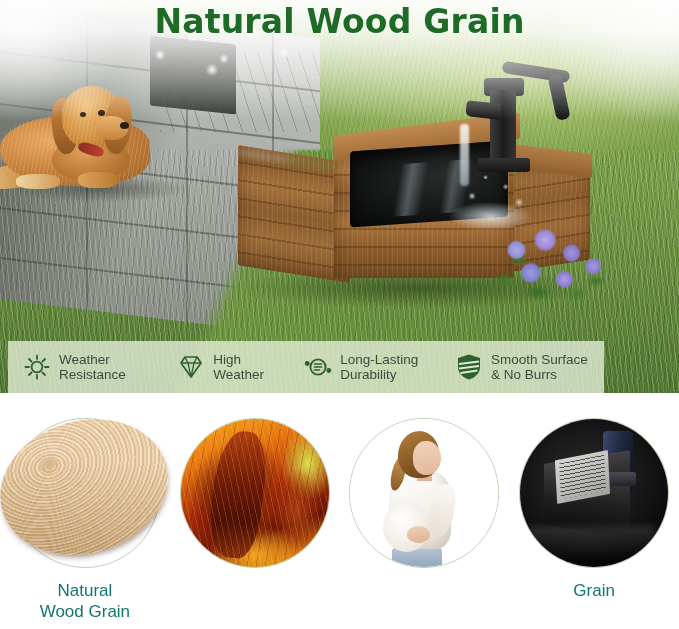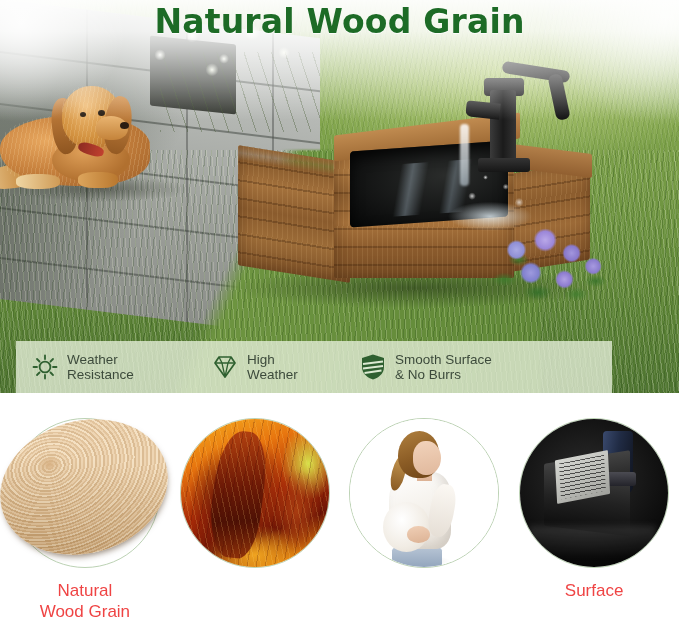--- a/index.html
+++ b/index.html
@@ -169,21 +169,21 @@
   .fount-shadow{position:absolute;left:236px;top:268px;width:360px;height:40px;border-radius:50%;
     background:radial-gradient(ellipse, rgba(28,42,18,.5) 0%, rgba(28,42,18,0) 72%);}
 
   
   .title{position:absolute;left:0;top:2px;width:679px;text-align:center;
     font-size:33px;font-weight:bold;color:#1d6b26;letter-spacing:.2px;
     font-family:"DejaVu Sans","Liberation Sans",sans-serif;
     text-shadow:0 1px 0 rgba(255,255,255,.8);}
 
   
-  .featbar{position:absolute;left:16px;top:341px;width:596px;height:52px;
+  .featbar{position:absolute;left:8px;top:341px;width:596px;height:52px;
     background:rgba(226,236,214,.80);
     display:flex;align-items:flex-start;}
   .feat{display:flex;align-items:center;height:52px;}
   .f1{width:180px;padding-left:14px;}
   .f2{width:148px;}
   .f3{width:176px;}
   .f4{width:175px;}
   .feat-ico{width:30px;height:30px;flex:0 0 30px;margin-right:7px;display:flex;align-items:center;justify-content:center;}
   .feat-txt{font-size:13.5px;line-height:15px;color:#3c4a3b;white-space:pre-line;}
 
@@ -260,21 +260,21 @@
   .pumpimg .label-lines{position:absolute;inset:10% 8%;
     background-image:repeating-linear-gradient(180deg, rgba(35,35,35,.75) 0 1px, rgba(0,0,0,0) 1px 4px);}
   .pumpimg .cyl{position:absolute;left:56%;top:8%;width:20%;height:42%;border-radius:4px 4px 6px 6px;
     background:linear-gradient(100deg,#3a4a6e 0%,#202b44 45%,#10141f 100%);}
   .pumpimg .cylband{position:absolute;left:56%;top:36%;width:22%;height:9%;border-radius:3px;
     background:linear-gradient(180deg,#4b4b52,#23232a);}
   .pumpimg .gloss{position:absolute;left:6%;top:72%;width:86%;height:22%;
     background:linear-gradient(180deg, rgba(120,120,120,.28), rgba(0,0,0,0));filter:blur(3px);}
 
   .caption{margin-top:12px;text-align:center;font-size:17px;line-height:21px;
-    color:#ef4444;white-space:pre-line;font-family:"Liberation Sans",sans-serif;}
+    color:#0f766e;white-space:pre-line;font-family:"Liberation Sans",sans-serif;}
 </style>
 </head>
 <body>
 
 <div class="page">
 
   <div class="hero">
     <div class="grass-base"></div>
     <div class="grass-tex"></div>
 
@@ -385,20 +385,36 @@
       <span class="feat-ico">
         <svg width="28" height="26" viewBox="0 0 28 26">
           <path d="M4 9 L8 3 L20 3 L24 9 L14 23 Z" fill="none" stroke="#2f6030" stroke-width="1.7" stroke-linejoin="round"></path>
           <path d="M4 9 L24 9 M8 3 L11 9 L14 23 M20 3 L17 9 L14 23" fill="none" stroke="#2f6030" stroke-width="1.3"></path>
         </svg>
       </span>
       <span class="feat-txt">High
 Weather</span>
     </div>
 
+    <div class="feat f3">
+      <span class="feat-ico">
+        <svg width="28" height="26" viewBox="0 0 28 26">
+          <circle cx="14" cy="13" r="7.6" fill="none" stroke="#2f6030" stroke-width="1.9"></circle>
+          <g stroke="#2f6030" stroke-width="1.7" stroke-linecap="round">
+            <line x1="10.5" y1="10" x2="17.5" y2="10"></line>
+            <line x1="10.5" y1="13" x2="17.5" y2="13"></line>
+            <line x1="10.5" y1="16" x2="15.5" y2="16"></line>
+          </g>
+          <circle cx="3.2" cy="9.5" r="2.4" fill="#2f6030"></circle>
+          <circle cx="24.8" cy="16.5" r="2.4" fill="#2f6030"></circle>
+        </svg>
+      </span>
+      <span class="feat-txt">Long-Lasting
+Durability</span>
+    </div>
 
     <div class="feat f4">
       <span class="feat-ico">
         <svg width="26" height="28" viewBox="0 0 26 28">
           <path d="M13 1.5 L24 5 V14 C24 21 18 25 13 26.5 C8 25 2 21 2 14 V5 Z" fill="#2f6030"></path>
           <g stroke="#dcead2" stroke-width="1.9">
             <line x1="3" y1="11" x2="23" y2="8.5"></line>
             <line x1="3" y1="15.5" x2="23" y2="13"></line>
             <line x1="4.5" y1="20" x2="21.5" y2="17.5"></line>
           </g>
@@ -456,17 +472,17 @@
             <div class="boxtop"></div>
             <div class="boxbody"></div>
             <div class="cylband"></div>
             <div class="label">
                 <div class="label-lines"></div>
               </div>
             <div class="gloss"></div>
           </div>
         </div>
       </div>
-      <div class="caption">Surface</div>
+      <div class="caption">Grain</div>
     </div>
   </div>
 
 </div>
 
 </body></html>

